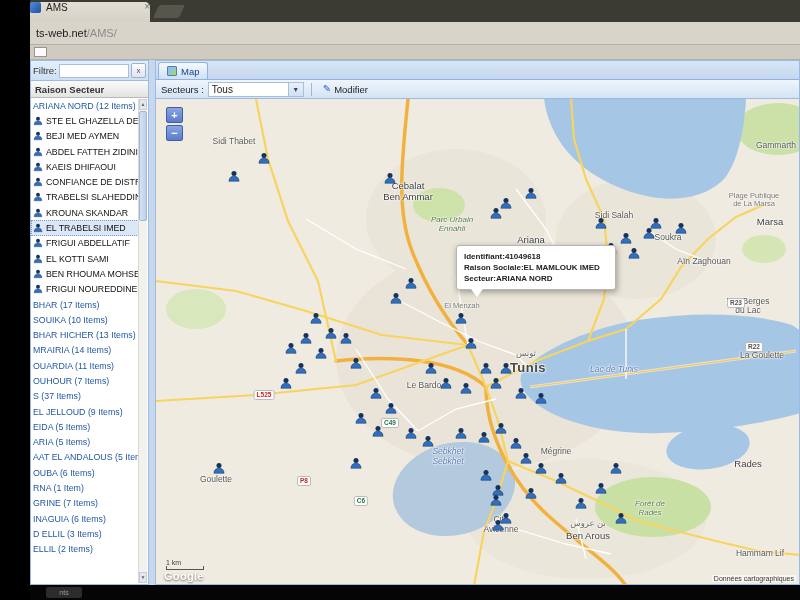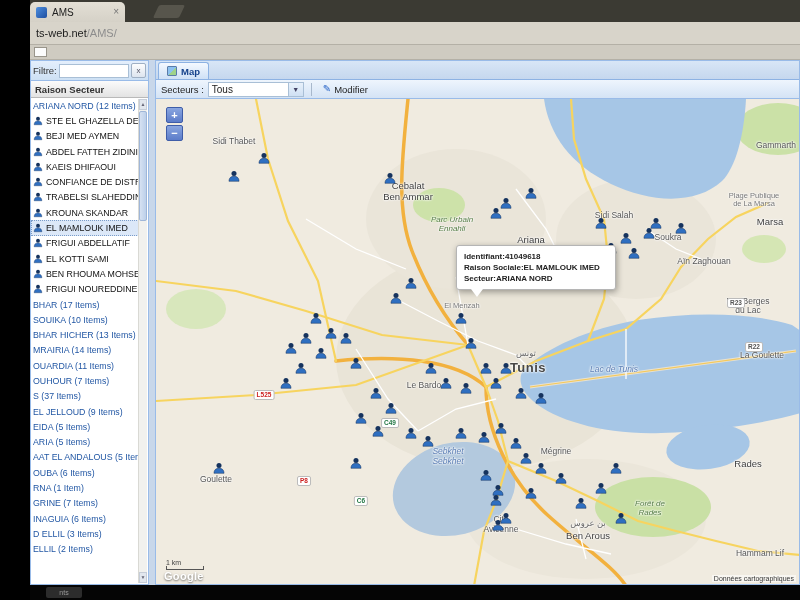--- a/index.html
+++ b/index.html
@@ -2,23 +2,23 @@
 <html><head>
 <meta charset="utf-8">
 <style>
   html,body{margin:0;padding:0;background:#222;}
   *{box-sizing:border-box;}
   .screen{position:relative;width:800px;height:600px;background:#000;overflow:hidden;
           font-family:"Liberation Sans",sans-serif;}
 
   
   .tabbar{position:absolute;left:0;top:0;width:800px;height:22px;background:#3b3a33;}
-  .tab{position:absolute;left:30px;top:2px;width:95px;height:20px;
+  .tab{position:absolute;left:30px;top:2px;width:120px;height:20px;
        background:linear-gradient(#e3dfd5,#d5d1c7);border-radius:5px 5px 0 0;
-       display:flex;align-items:center;padding:0 6px;font-size:10px;color:#222;}
+       display:flex;align-items:flex-start;padding:0 0;font-size:10px;color:#222;}
   .favicon{width:11px;height:11px;border-radius:2px;margin-right:5px;
            background:linear-gradient(135deg,#4d8fe0,#1f4fa0);flex:0 0 11px;}
   .tab-title{flex:1;white-space:nowrap;overflow:hidden;}
   .tab-close{color:#777;font-size:10px;margin-left:4px;line-height:10px;}
   .newtab{position:absolute;left:156px;top:5px;width:26px;height:13px;background:#57554c;
           border-radius:2px;transform:skewX(-25deg);}
   .urlbar{position:absolute;left:0;top:22px;width:800px;height:23px;background:#d8d4ca;
           border-bottom:1px solid #b4b0a6;display:flex;align-items:center;
           padding-left:36px;font-size:11px;}
   .url-host{color:#1d1d1d;}
@@ -61,21 +61,21 @@
 
   .splitter{position:absolute;left:149px;top:0;width:6px;height:525px;background:#c8d7ea;}
 
   
   .map-panel{position:absolute;left:155px;top:0;width:645px;height:525px;
              border:1px solid #99bbe8;display:flex;flex-direction:column;background:#dae7f6;}
   .tabstrip{flex:0 0 19px;background:linear-gradient(#d8e6f6,#c5d7ee);
             border-bottom:1px solid #8db2e3;display:flex;align-items:flex-end;padding-left:2px;}
   .maptab{height:17px;display:flex;align-items:center;gap:4px;padding:0 8px;
           background:linear-gradient(#f4f9ff,#cfe1f6);border:1px solid #8db2e3;border-bottom:none;
-          border-radius:3px 3px 0 0;font-size:9.5px;font-weight:bold;color:#15428b;}
+          border-radius:3px 3px 0 0;font-size:9.5px;font-weight:normal;color:#15428b;}
   .maptabicon{width:10px;height:10px;border:1px solid #5a7ca8;border-radius:1px;
               background:linear-gradient(135deg,#8cc1ef 0 55%,#9fd38a 55% 100%);}
   .maptoolbar{flex:0 0 19px;background:linear-gradient(#eef5fd,#d4e3f5);
               border-bottom:1px solid #99bbe8;display:flex;align-items:center;gap:4px;padding:0 5px;}
   .tblabel{font-size:9.5px;color:#222;}
   .combo{width:96px;height:15px;background:#fff;border:1px solid #a9bfd6;display:flex;align-items:center;}
   .combo-value{flex:1;font-size:10px;padding-left:3px;color:#222;}
   .combo-trigger{flex:0 0 15px;height:100%;background:linear-gradient(#e8f1fb,#cfe0f3);
                  border-left:1px solid #a9bfd6;font-size:7px;color:#446;
                  display:flex;align-items:center;justify-content:center;}
@@ -209,21 +209,21 @@
                 <circle cx="8" cy="4.4" r="3.1" fill="#16335e"></circle>
                 <path d="M1.8 14 C1.8 9.4 4.7 7.8 8 7.8 C11.3 7.8 14.2 9.4 14.2 14 Z" fill="#2f6fc1" stroke="#12305c" stroke-width="0.6"></path>
               </svg></span>
             <span class="rowlabel">KROUNA SKANDAR</span>
           </div>
           <div class="row item selected">
             <span class="picon"><svg viewBox="0 0 16 16" width="100%" height="100%">
                 <circle cx="8" cy="4.4" r="3.1" fill="#16335e"></circle>
                 <path d="M1.8 14 C1.8 9.4 4.7 7.8 8 7.8 C11.3 7.8 14.2 9.4 14.2 14 Z" fill="#2f6fc1" stroke="#12305c" stroke-width="0.6"></path>
               </svg></span>
-            <span class="rowlabel">EL MAMLOUK IMED</span>
+            <span class="rowlabel">EL TRABELSI IMED</span>
           </div>
           <div class="row item">
             <span class="picon"><svg viewBox="0 0 16 16" width="100%" height="100%">
                 <circle cx="8" cy="4.4" r="3.1" fill="#16335e"></circle>
                 <path d="M1.8 14 C1.8 9.4 4.7 7.8 8 7.8 C11.3 7.8 14.2 9.4 14.2 14 Z" fill="#2f6fc1" stroke="#12305c" stroke-width="0.6"></path>
               </svg></span>
             <span class="rowlabel">FRIGUI ABDELLATIF</span>
           </div>
           <div class="row item">
             <span class="picon"><svg viewBox="0 0 16 16" width="100%" height="100%">

